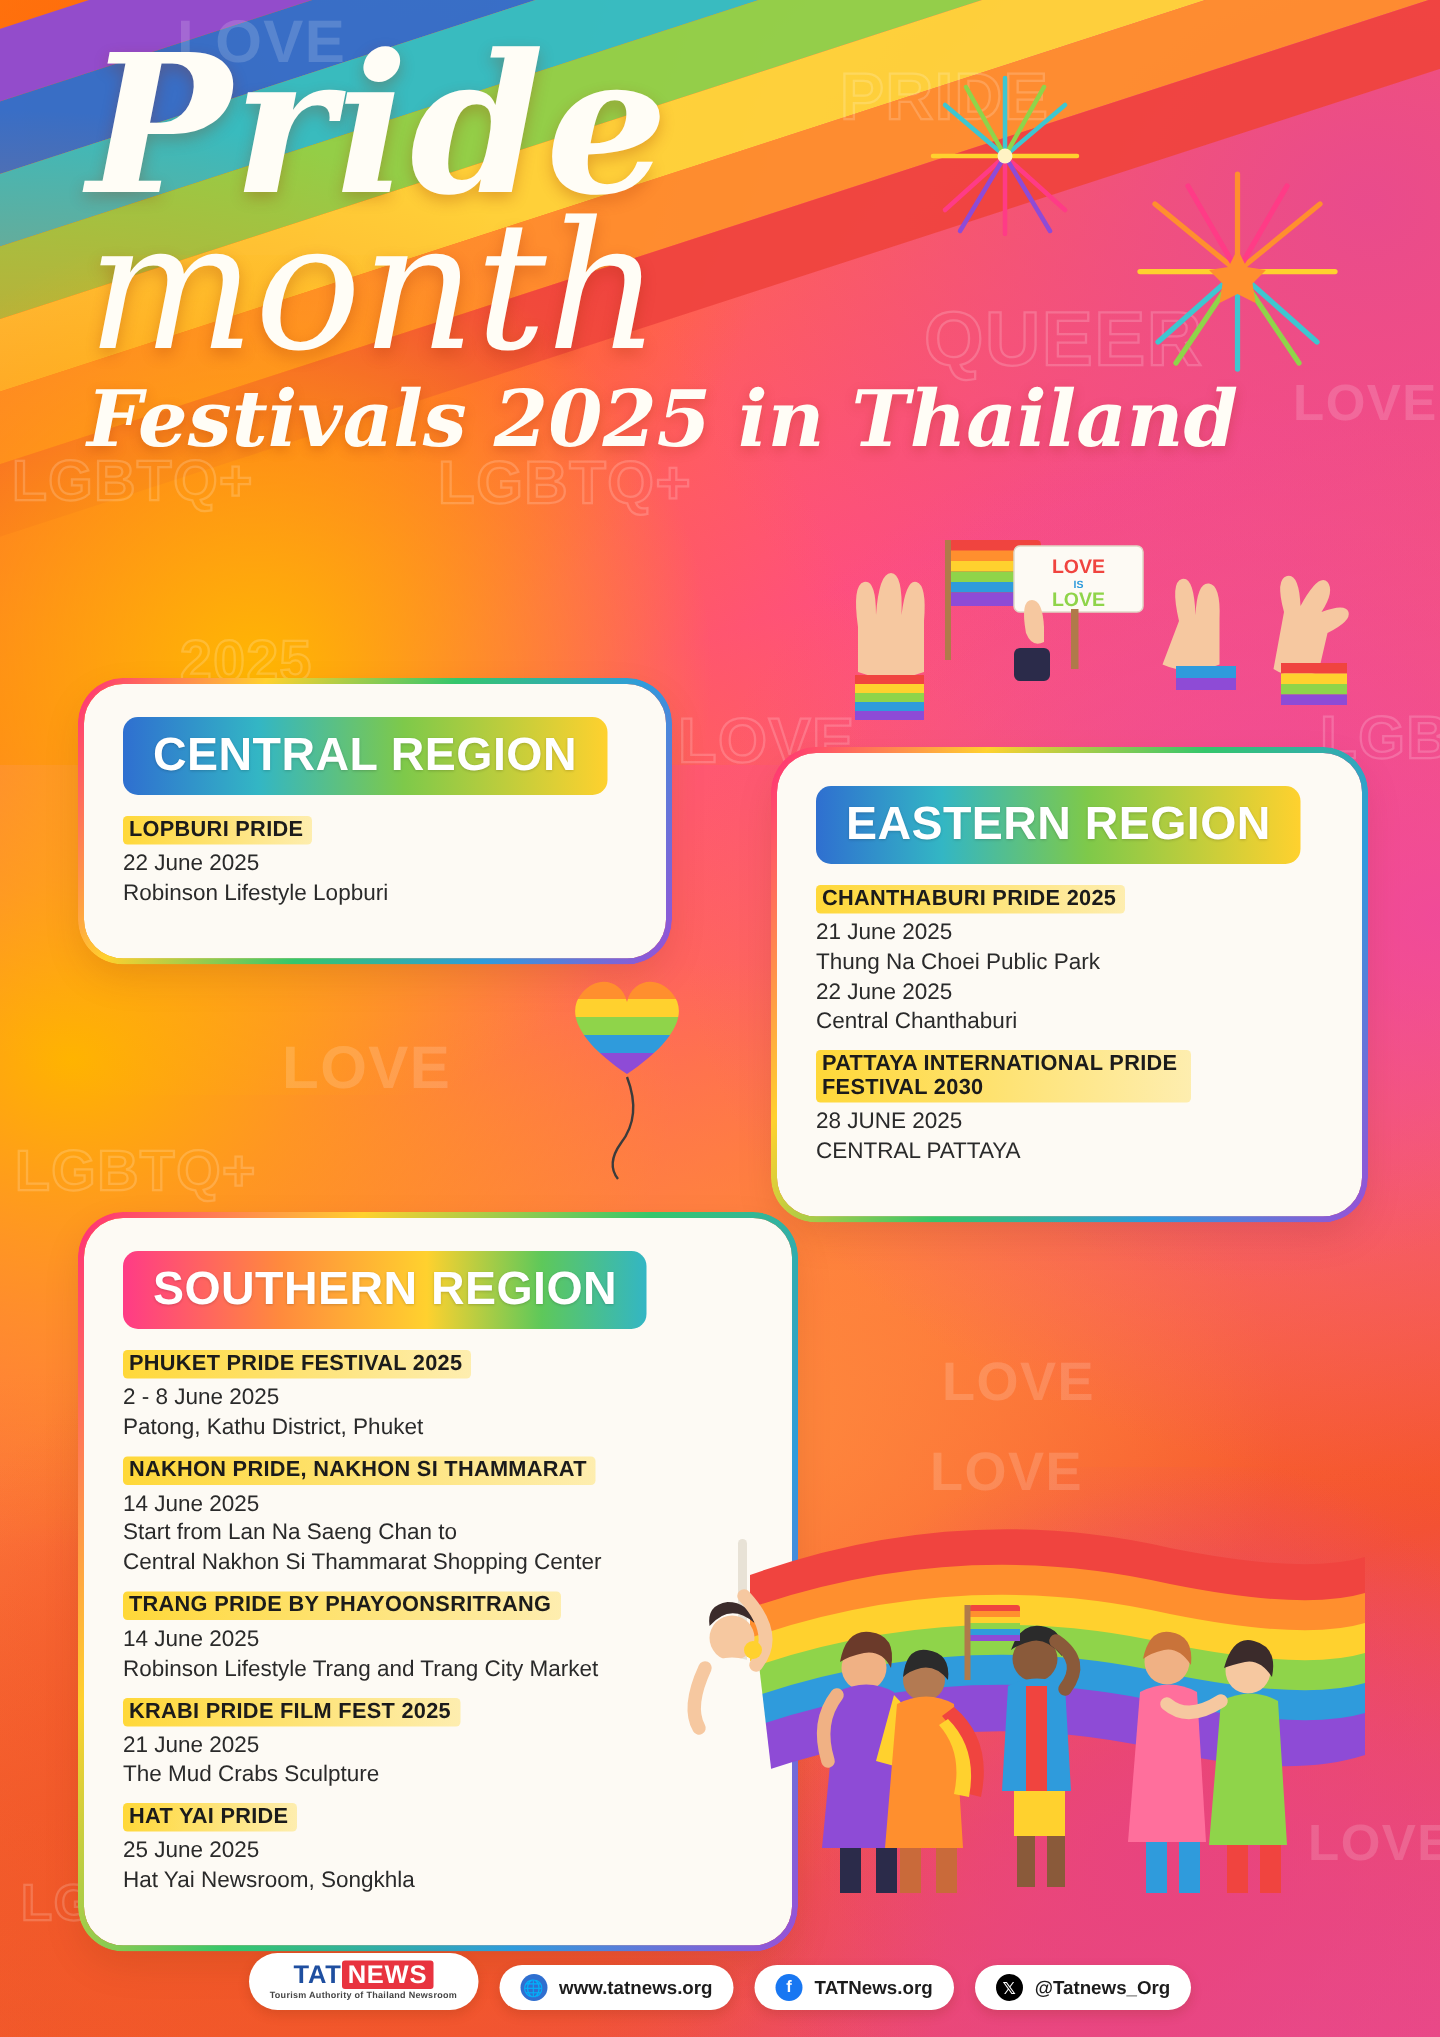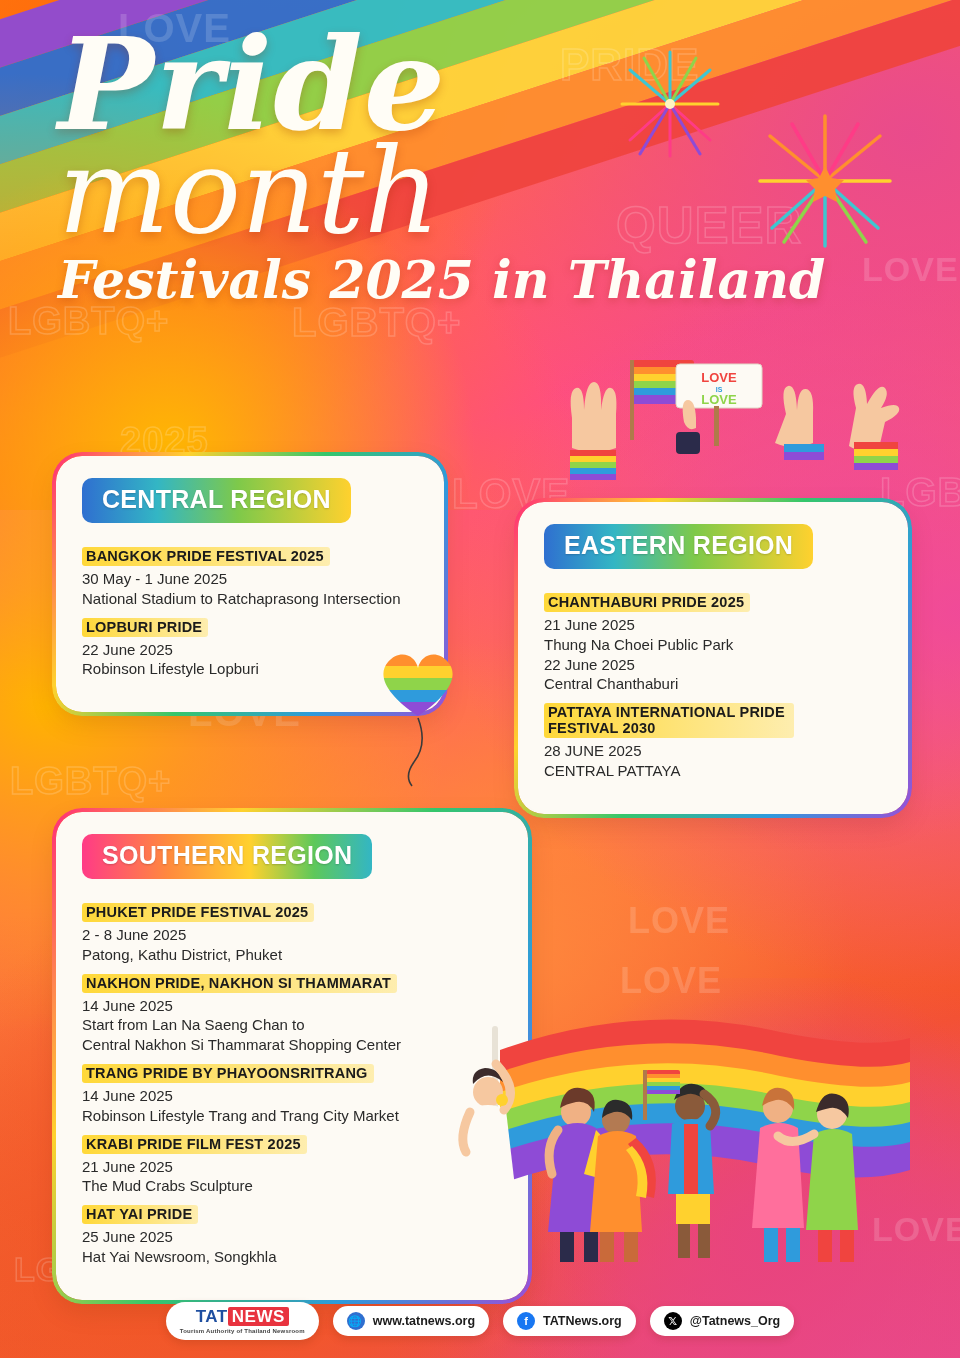--- a/index.html
+++ b/index.html
@@ -138,27 +138,27 @@
     background: linear-gradient(120deg,#ff2d78,#ffd12e,#35c66b,#2f9bdc,#9b4fd6);
     -webkit-mask: linear-gradient(#000 0 0) content-box, linear-gradient(#000 0 0);
     -webkit-mask-composite: xor;
     mask-composite: exclude;
     z-index: 0;
   }
   .card-inner { position: relative; z-index: 1; padding: 22px 26px 24px 26px; }
 
   .region-title {
     display: inline-block;
-    font-size: 25px;
+    font-size: 31px;
     font-weight: 800;
     letter-spacing: .3px;
     color: #ffffff;
     padding: 7px 20px 9px 20px;
     border-radius: 10px;
-    margin-bottom: 24px;
+    margin-bottom: 14px;
     text-shadow: 0 1px 2px rgba(0,0,0,.18);
   }
   .rt-central { background: linear-gradient(90deg,#2f6fd0 0%, #33b6c4 28%, #7ec94a 58%, #ffd12e 100%); }
   .rt-eastern { background: linear-gradient(90deg,#2f6fd0 0%, #33b6c4 26%, #7ec94a 56%, #ffd12e 100%); }
   .rt-southern { background: linear-gradient(90deg,#ff3b86 0%, #ff8a3d 30%, #ffd12e 58%, #5ec85a 80%, #33b6c4 100%); }
 
   .ev { margin-bottom: 9px; }
   .ev-name {
     display: inline-block;
     font-size: 14.5px;
@@ -189,21 +189,21 @@
   
   .footer {
     position: absolute; left: 0; bottom: 18px; width: 100%;
     text-align: center;
   }
   .footer-note {
     font-size: 13.5px; font-weight: 700; color: #ffffff;
     text-shadow: 0 1px 3px rgba(120,30,0,.35);
     margin-bottom: 12px;
   }
-  .footer-row { display: flex; justify-content: center; align-items: center; gap: 14px; }
+  .footer-row { display: flex; justify-content: center; align-items: flex-end; gap: 14px; }
   .pill {
     display: flex; align-items: center; gap: 8px;
     background: #ffffff; border-radius: 20px;
     padding: 6px 14px;
     font-size: 12.5px; font-weight: 700; color: #1c1c1c;
     box-shadow: 0 3px 8px rgba(120,40,10,.2);
   }
   .tat-logo { display:flex; flex-direction:column; align-items:center; line-height:1; }
   .tat-logo .l1 { font-size: 17px; font-weight: 800; letter-spacing:.5px; }
   .tat-logo .l1 .tat { color:#1f4fa0; }
@@ -358,25 +358,20 @@
 
   <div class="header">
     <div class="title-pride">Pride</div>
     <div class="title-month">month</div>
     <div class="title-sub">Festivals 2025 in Thailand</div>
   </div>
 
   <div class="card" id="card-central">
     <div class="card-inner">
       <div class="region-title rt-central">CENTRAL REGION</div>
-      <div class="ev">
-        <div class="ev-name">BANGKOK PRIDE FESTIVAL 2025</div>
-        <div class="ev-line">30 May - 1 June 2025</div>
-        <div class="ev-line">National Stadium to Ratchaprasong Intersection</div>
-      </div>
       <div class="ev">
         <div class="ev-name">LOPBURI PRIDE</div>
         <div class="ev-line">22 June 2025</div>
         <div class="ev-line">Robinson Lifestyle Lopburi</div>
       </div>
     </div>
   </div>
 
   <div class="balloon">
     <svg width="100" height="150" viewBox="0 0 100 150">

